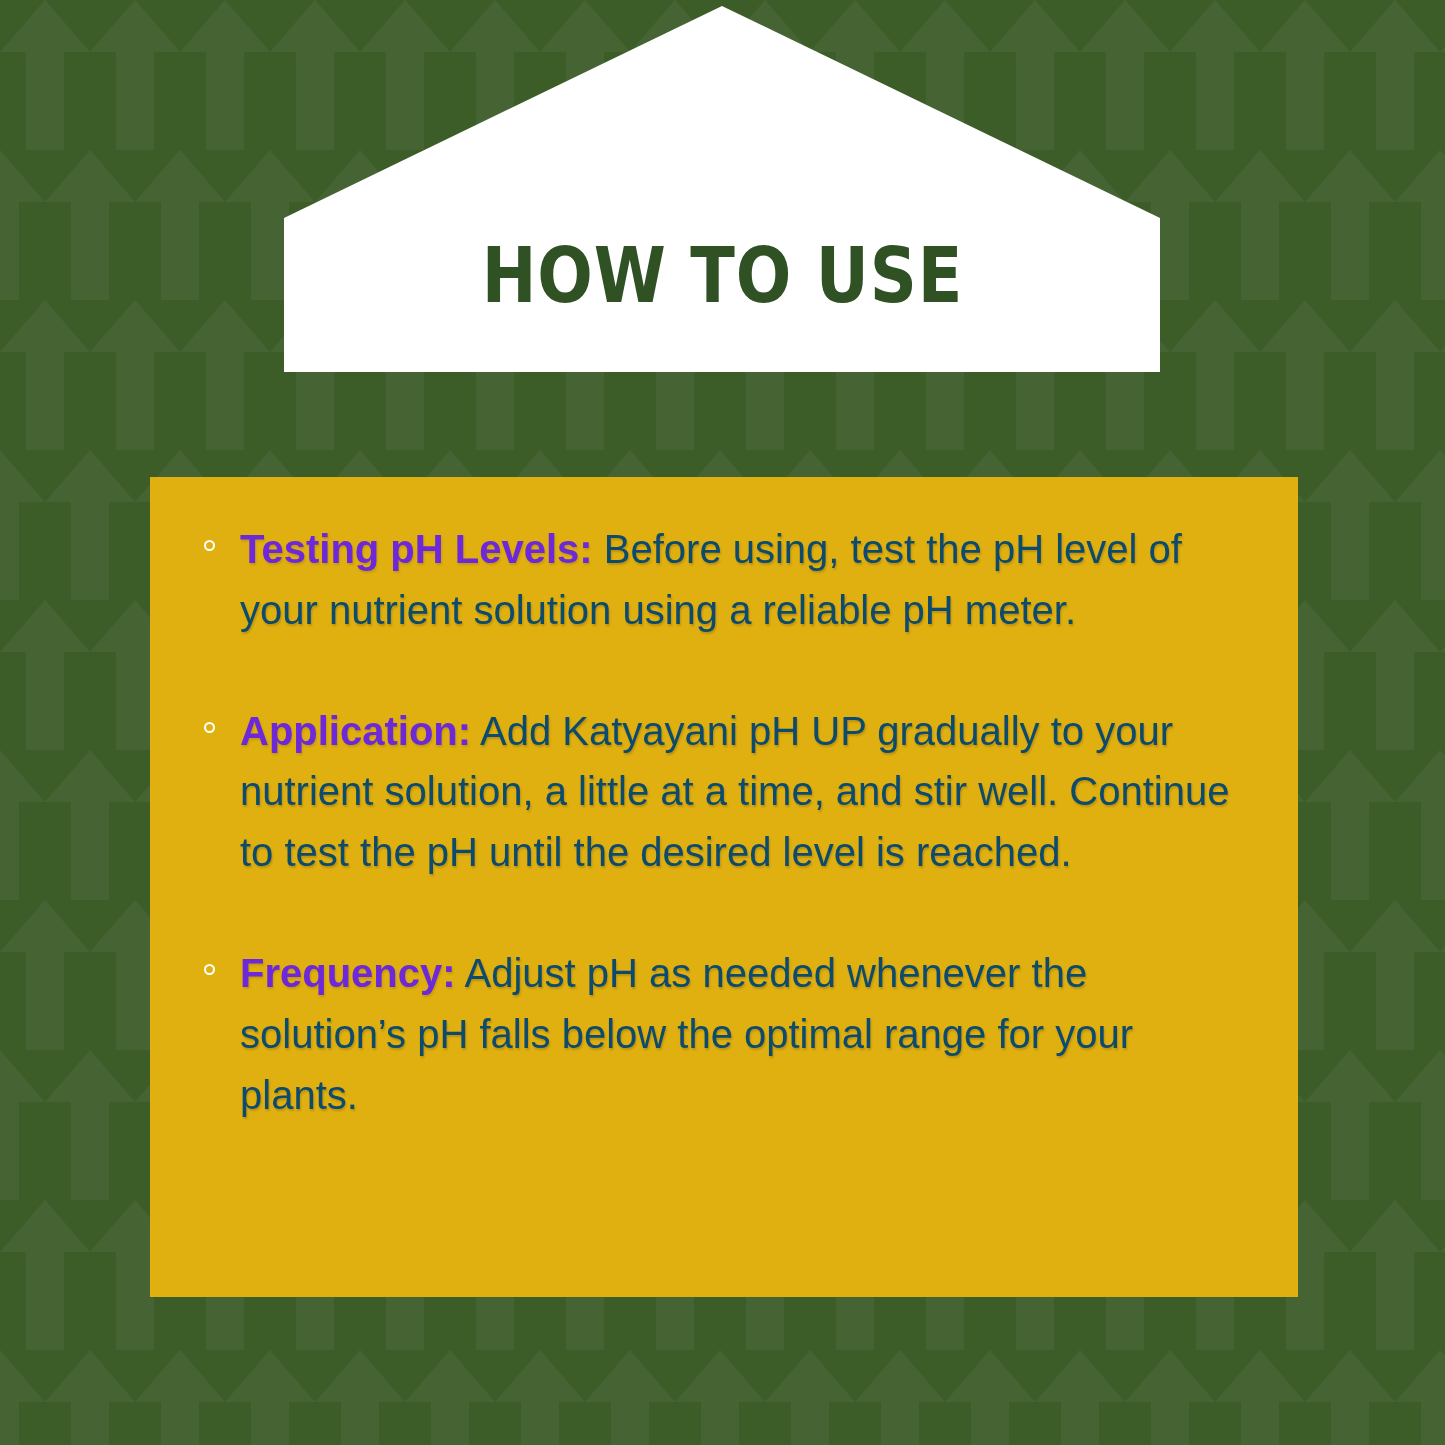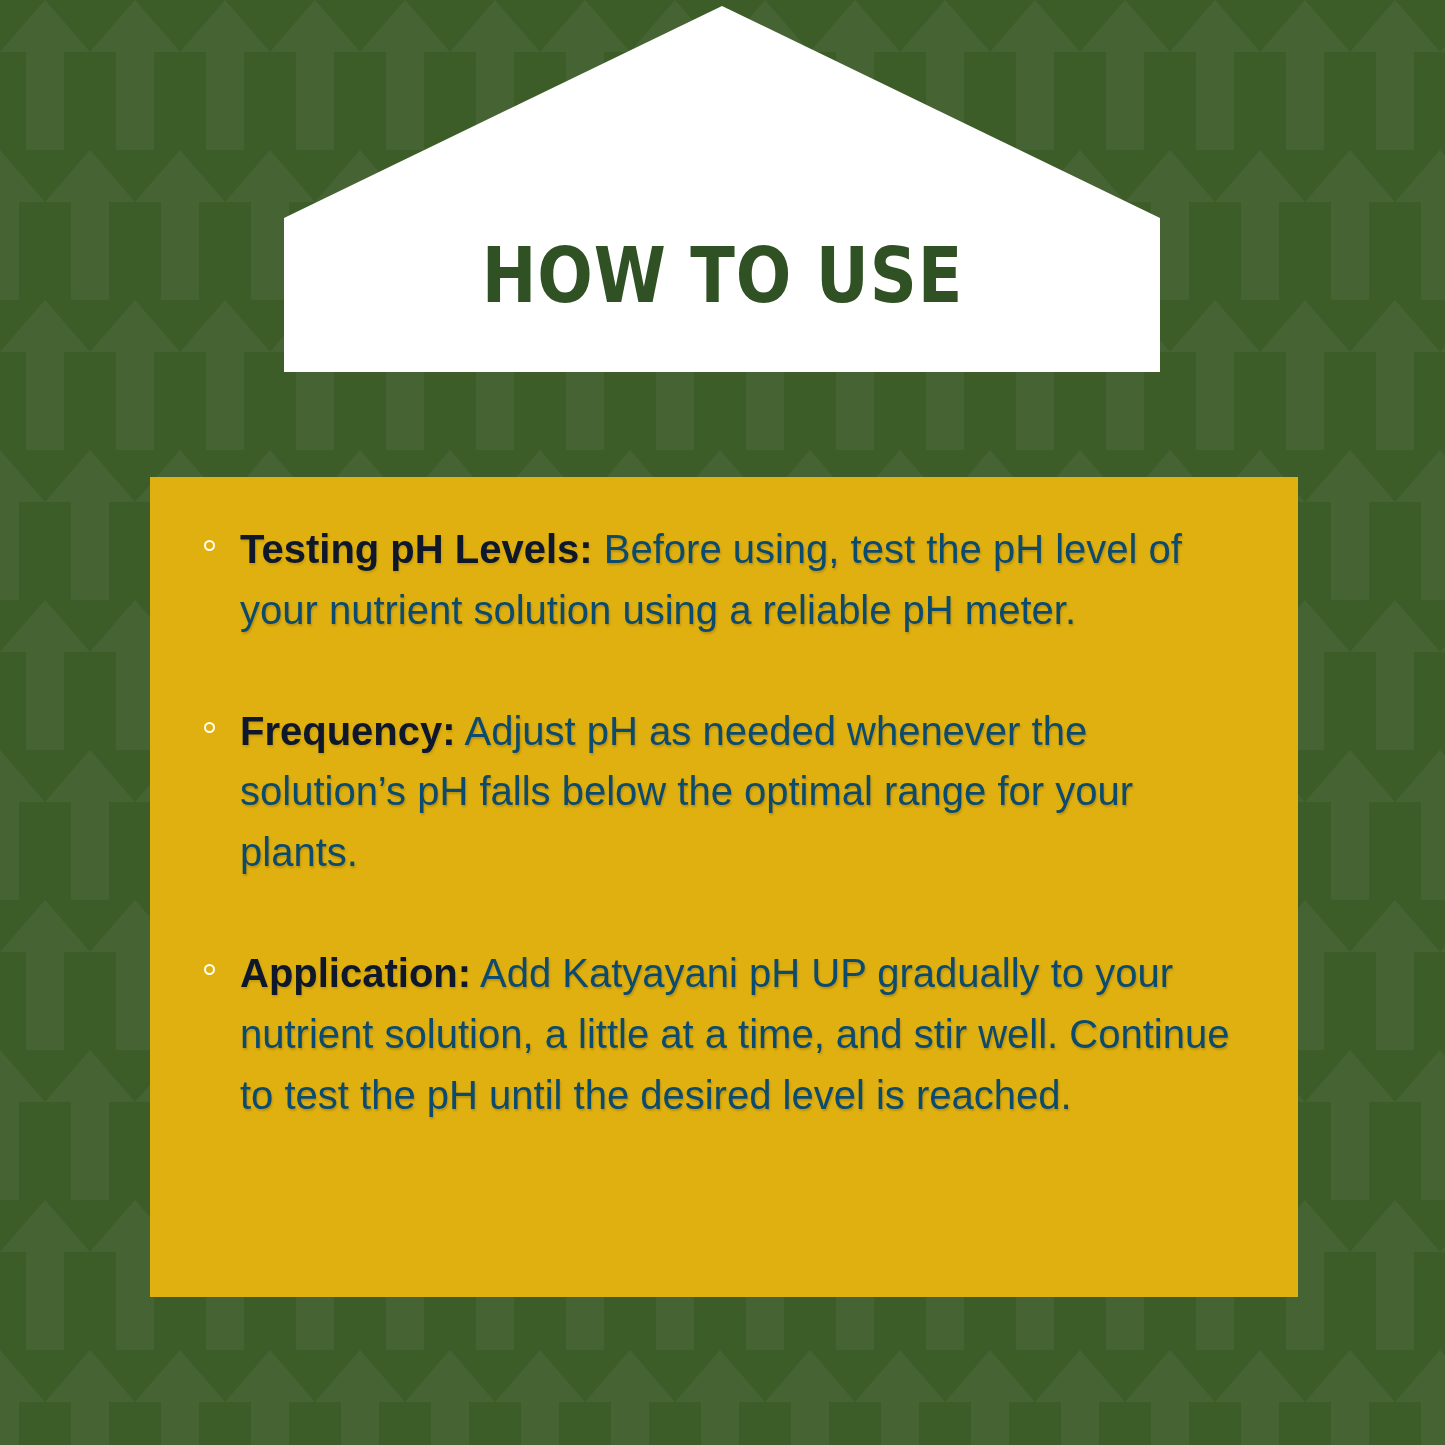--- a/index.html
+++ b/index.html
@@ -111,21 +111,21 @@
     left: 20px;
     top: 21px;
     width: 11px;
     height: 11px;
     border-radius: 50%;
     border: 2px solid #ffffff;
     box-sizing: border-box;
   }
 
   .lead {
-    color: #0f172a;
+    color: #6d28d9;
     font-weight: bold;
     text-shadow: 1px 2px 2px rgba(120,95,0,0.25);
   }
   .body-text {
     color: #0c4a6e;
   }
 </style>
 </head>
 <body>
 
@@ -819,24 +819,24 @@
   <div class="card">
     <ul class="bullet-list">
 
       <li class="bullet-item">
         <span class="bullet-dot"></span>
         <span class="lead">Testing pH Levels:</span><span class="body-text"> Before using, test the pH level of your nutrient solution using a reliable pH meter.</span>
       </li>
 
       <li class="bullet-item">
         <span class="bullet-dot"></span>
+        <span class="lead">Application:</span><span class="body-text"> Add Katyayani pH UP gradually to your nutrient solution, a little at a time, and stir well. Continue to test the pH until the desired level is reached.</span>
+      </li>
+
+      <li class="bullet-item">
+        <span class="bullet-dot"></span>
         <span class="lead">Frequency:</span><span class="body-text"> Adjust pH as needed whenever the solution’s pH falls below the optimal range for your plants.</span>
       </li>
 
-      <li class="bullet-item">
-        <span class="bullet-dot"></span>
-        <span class="lead">Application:</span><span class="body-text"> Add Katyayani pH UP gradually to your nutrient solution, a little at a time, and stir well. Continue to test the pH until the desired level is reached.</span>
-      </li>
-
     </ul>
   </div>
 
 </div>
 
 </body></html>

